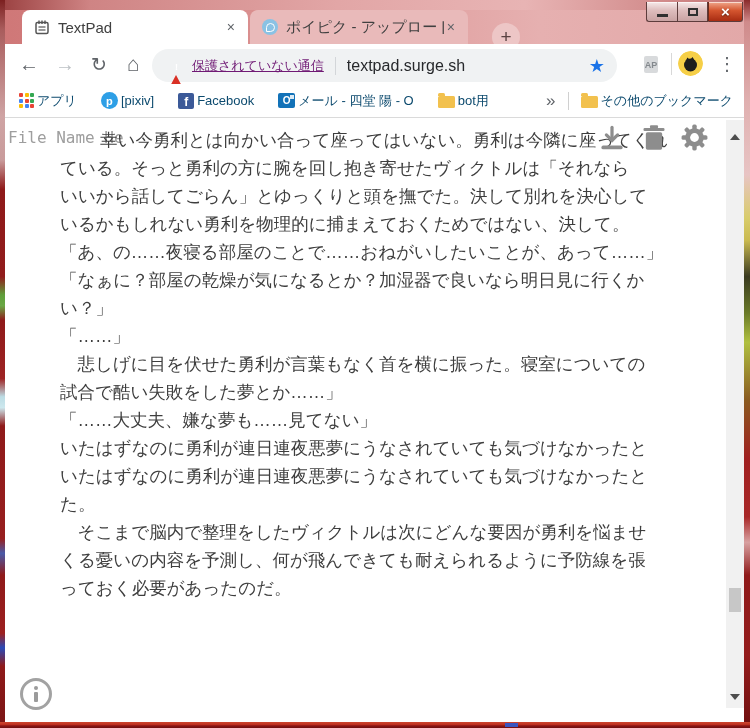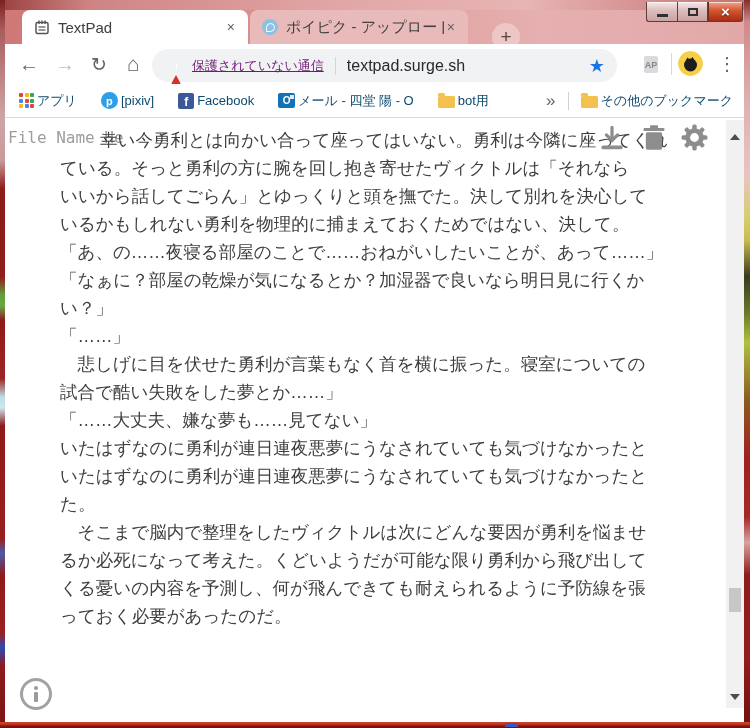--- a/index.html
+++ b/index.html
@@ -222,21 +222,20 @@
       <div class="tline">「なぁに？部屋の乾燥が気になるとか？加湿器で良いなら明日見に行くか</div>
       <div class="tline">い？」</div>
       <div class="tline">「……」</div>
       <div class="tline">　悲しげに目を伏せた勇利が言葉もなく首を横に振った。寝室についての</div>
       <div class="tline">試合で酷い失敗をした夢とか……」</div>
       <div class="tline">「……大丈夫、嫌な夢も……見てない」</div>
       <div class="tline">いたはずなのに勇利が連日連夜悪夢にうなされていても気づけなかったと</div>
       <div class="tline">いたはずなのに勇利が連日連夜悪夢にうなされていても気づけなかったと</div>
       <div class="tline">た。</div>
       <div class="tline">　そこまで脳内で整理をしたヴィクトルは次にどんな要因が勇利を悩ませ</div>
-      <div class="tline">るか必死になって考えた。くどいようだが可能な限り勇利から飛び出して</div>
       <div class="tline">くる憂いの内容を予測し、何が飛んできても耐えられるように予防線を張</div>
       <div class="tline">っておく必要があったのだ。</div>
     </div>
 
     <div class="hdr-icon ic-download">
       <svg width="30" height="30" viewBox="0 0 24 24" fill="none" stroke="#8d8d8d" stroke-width="2.6" stroke-linecap="round">
         <path d="M12 3.5 V13.5"></path>
         <path d="M7.5 9.5 L12 14 L16.5 9.5"></path>
         <path d="M5 19.5 H19" stroke-width="3"></path>
       </svg>

